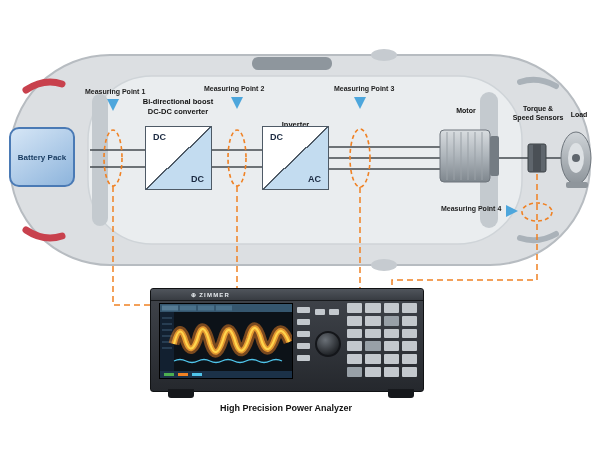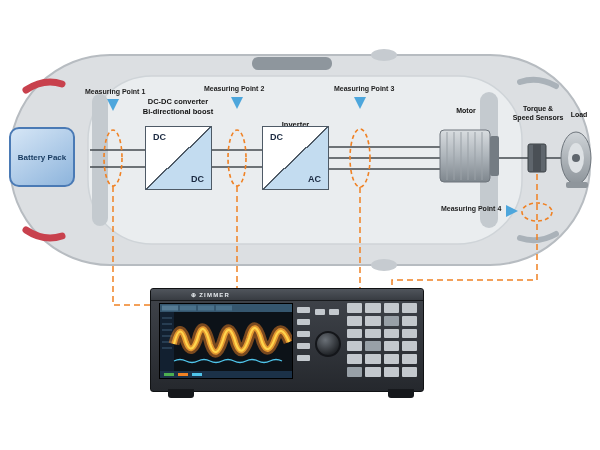--- a/index.html
+++ b/index.html
@@ -117,22 +117,22 @@
     <line class="conn" x1="237" y1="186" x2="237" y2="288"></line>
     <line class="conn" x1="360" y1="187" x2="360" y2="288"></line>
     <polyline class="conn" points="537,174 537,280 392,280 392,289"></polyline>
   </svg>
 
   <div class="battery">
     <span>Battery Pack</span>
   </div>
 
   <div class="conv-title" style="left:112px;top:97px;width:132px;">
+    <div>Bi-directional boost</div>
     <div>DC-DC converter</div>
-    <div>Bi-directional boost</div>
   </div>
   <div class="pebox" style="left:145px;top:126px;">
     <span class="tl">DC</span>
     <span class="br">DC</span>
   </div>
 
   <div class="conv-title" style="left:262px;top:120px;width:67px;">
     <div>Inverter</div>
   </div>
   <div class="pebox" style="left:262px;top:126px;">
@@ -219,13 +219,14 @@
         <i></i>
         <i></i>
         <i></i>
         <i></i>
       </div>
   </div>
 
   <div class="foot" style="left:168px;top:389px;"></div>
   <div class="foot" style="left:388px;top:389px;"></div>
 
+  <div class="caption">High Precision Power Analyzer</div>
 </div>
 
 </body></html>

